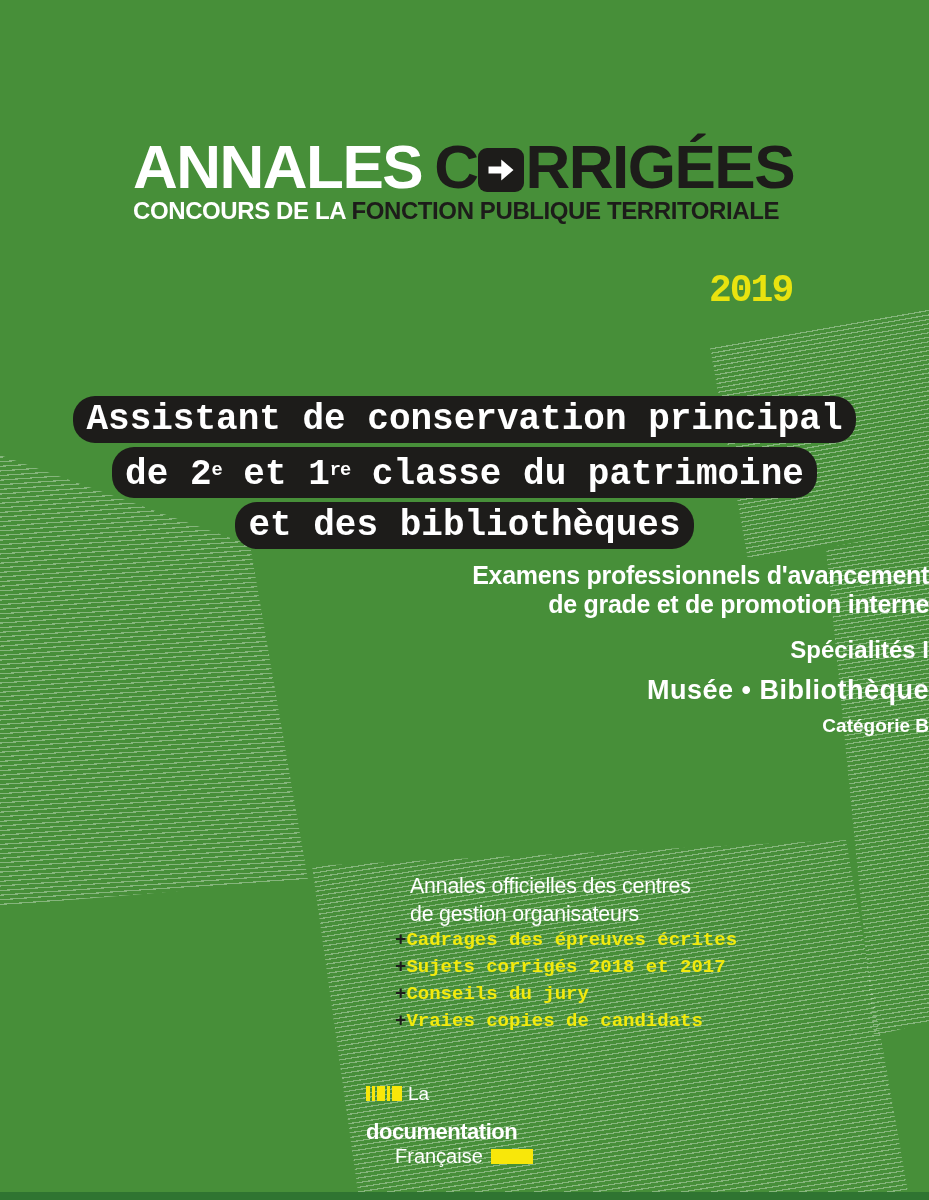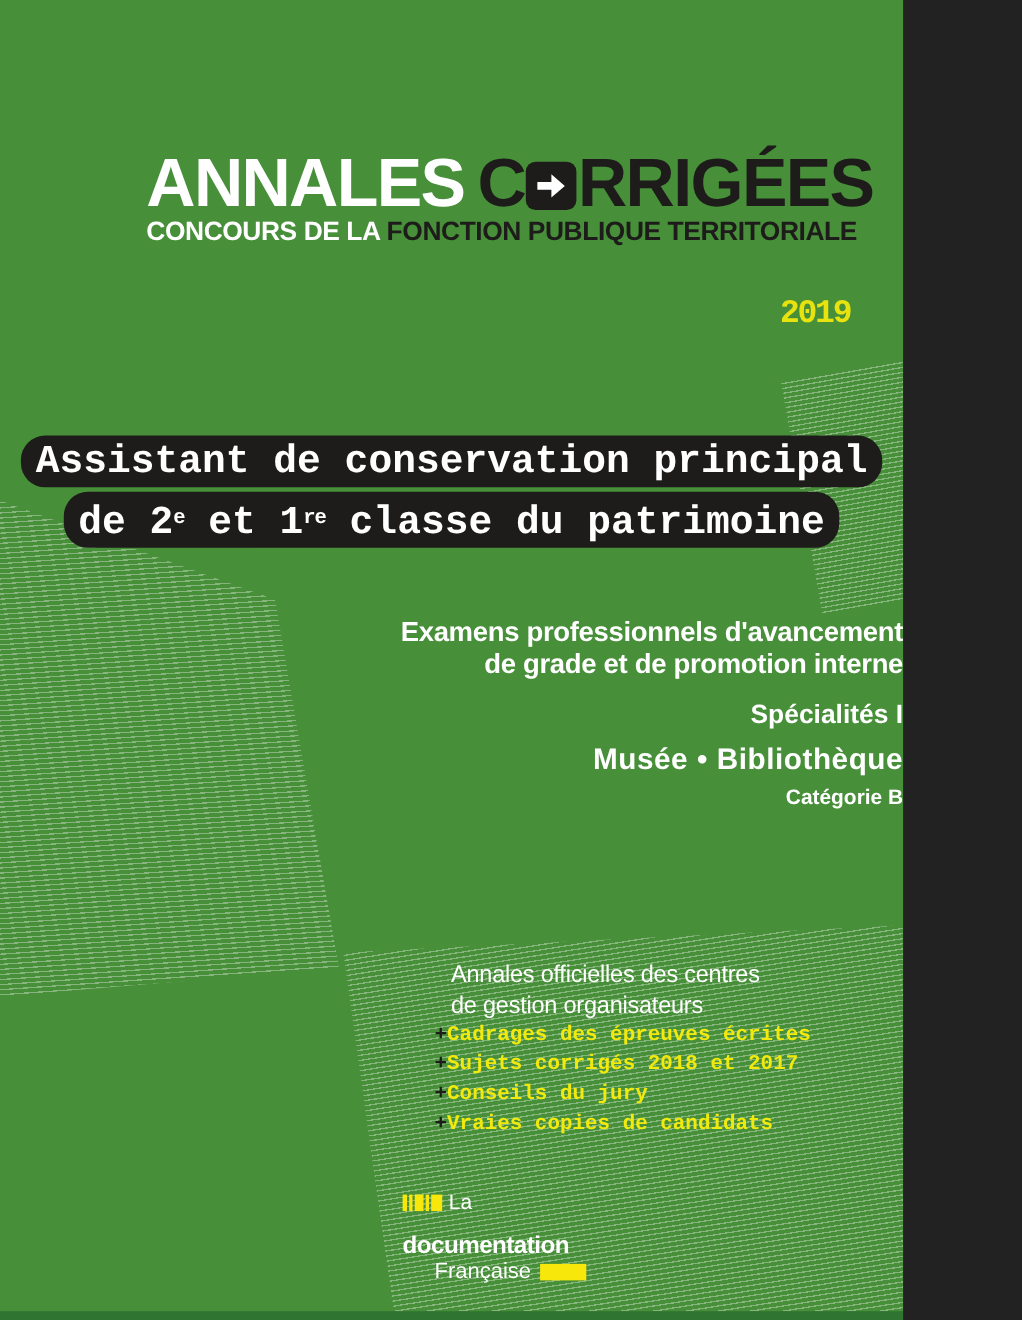--- a/index.html
+++ b/index.html
@@ -8,21 +8,21 @@
     --black:#1d1c1a;
     --white:#ffffff;
     --yellow_year:#e8e30f;
     --yellow_text:#f2ea0c;
     --yellow_logo:#f8e70a;
     --stripe:rgba(255,255,255,0.34);
   }
   *{margin:0;padding:0;box-sizing:border-box;}
   html,body{width:929px;background:#222;}
   .cover{
-    position:relative;width:821px;height:1200px;overflow:hidden;
+    position:relative;width:929px;height:1200px;overflow:hidden;
     background:var(--green);
     font-family:"Liberation Sans",sans-serif;
   }
   
   .tex{position:absolute;inset:0;pointer-events:none;}
   .tex-left{
     clip-path:polygon(0px 455px,250px 545px,308px 880px,0px 906px);
     background:repeating-linear-gradient(176deg,var(--stripe) 0px,var(--stripe) 1.2px,transparent 1.2px,transparent 4.6px);
   }
   .tex-topright{
@@ -50,21 +50,21 @@
   }
   .obox svg{position:absolute;left:6px;top:7px;width:34px;height:30px;}
   .brand-l2{margin-top:7px;font-size:24px;font-weight:bold;letter-spacing:-0.4px;line-height:24px;}
   .brand-l2 .w{color:var(--white);}
   .brand-l2 .b{color:var(--black);}
 
   
   .year{
     position:absolute;left:709px;top:269px;
     font-family:"Liberation Mono",monospace;font-weight:bold;
-    font-size:30px;letter-spacing:-2px;color:var(--yellow_year);
+    font-size:38px;letter-spacing:-2px;color:var(--yellow_year);
   }
 
   
   .title{position:absolute;left:0;right:0;top:396px;text-align:center;}
   .tline{margin-bottom:4px;}
   .tbar{
     display:inline-block;background:var(--black);color:var(--white);
     font-family:"Liberation Mono",monospace;font-weight:bold;
     font-size:36px;line-height:47px;padding:0 13px;white-space:nowrap;border-radius:22px;
   }
@@ -126,20 +126,21 @@
     <div class="brand-l2">
       <span class="w">CONCOURS DE LA </span><span class="b">FONCTION PUBLIQUE TERRITORIALE</span>
     </div>
   </div>
 
   <div class="year">2019</div>
 
   <div class="title">
     <div class="tline"><span class="tbar">Assistant de conservation principal</span></div>
     <div class="tline"><span class="tbar"><span>de 2</span><sup>e</sup><span> et 1</span><sup>re</sup><span> classe du patrimoine</span></span></div>
+    <div class="tline"><span class="tbar">et des bibliothèques</span></div>
   </div>
 
   <div class="subtitle">
     <div class="sub-line">Examens professionnels d'avancement</div>
     <div class="sub-line">de grade et de promotion interne</div>
     <div class="sub-spec">Spécialités I</div>
     <div class="sub-opts">Musée • Bibliothèque</div>
     <div class="sub-cat">Catégorie B</div>
   </div>
 

